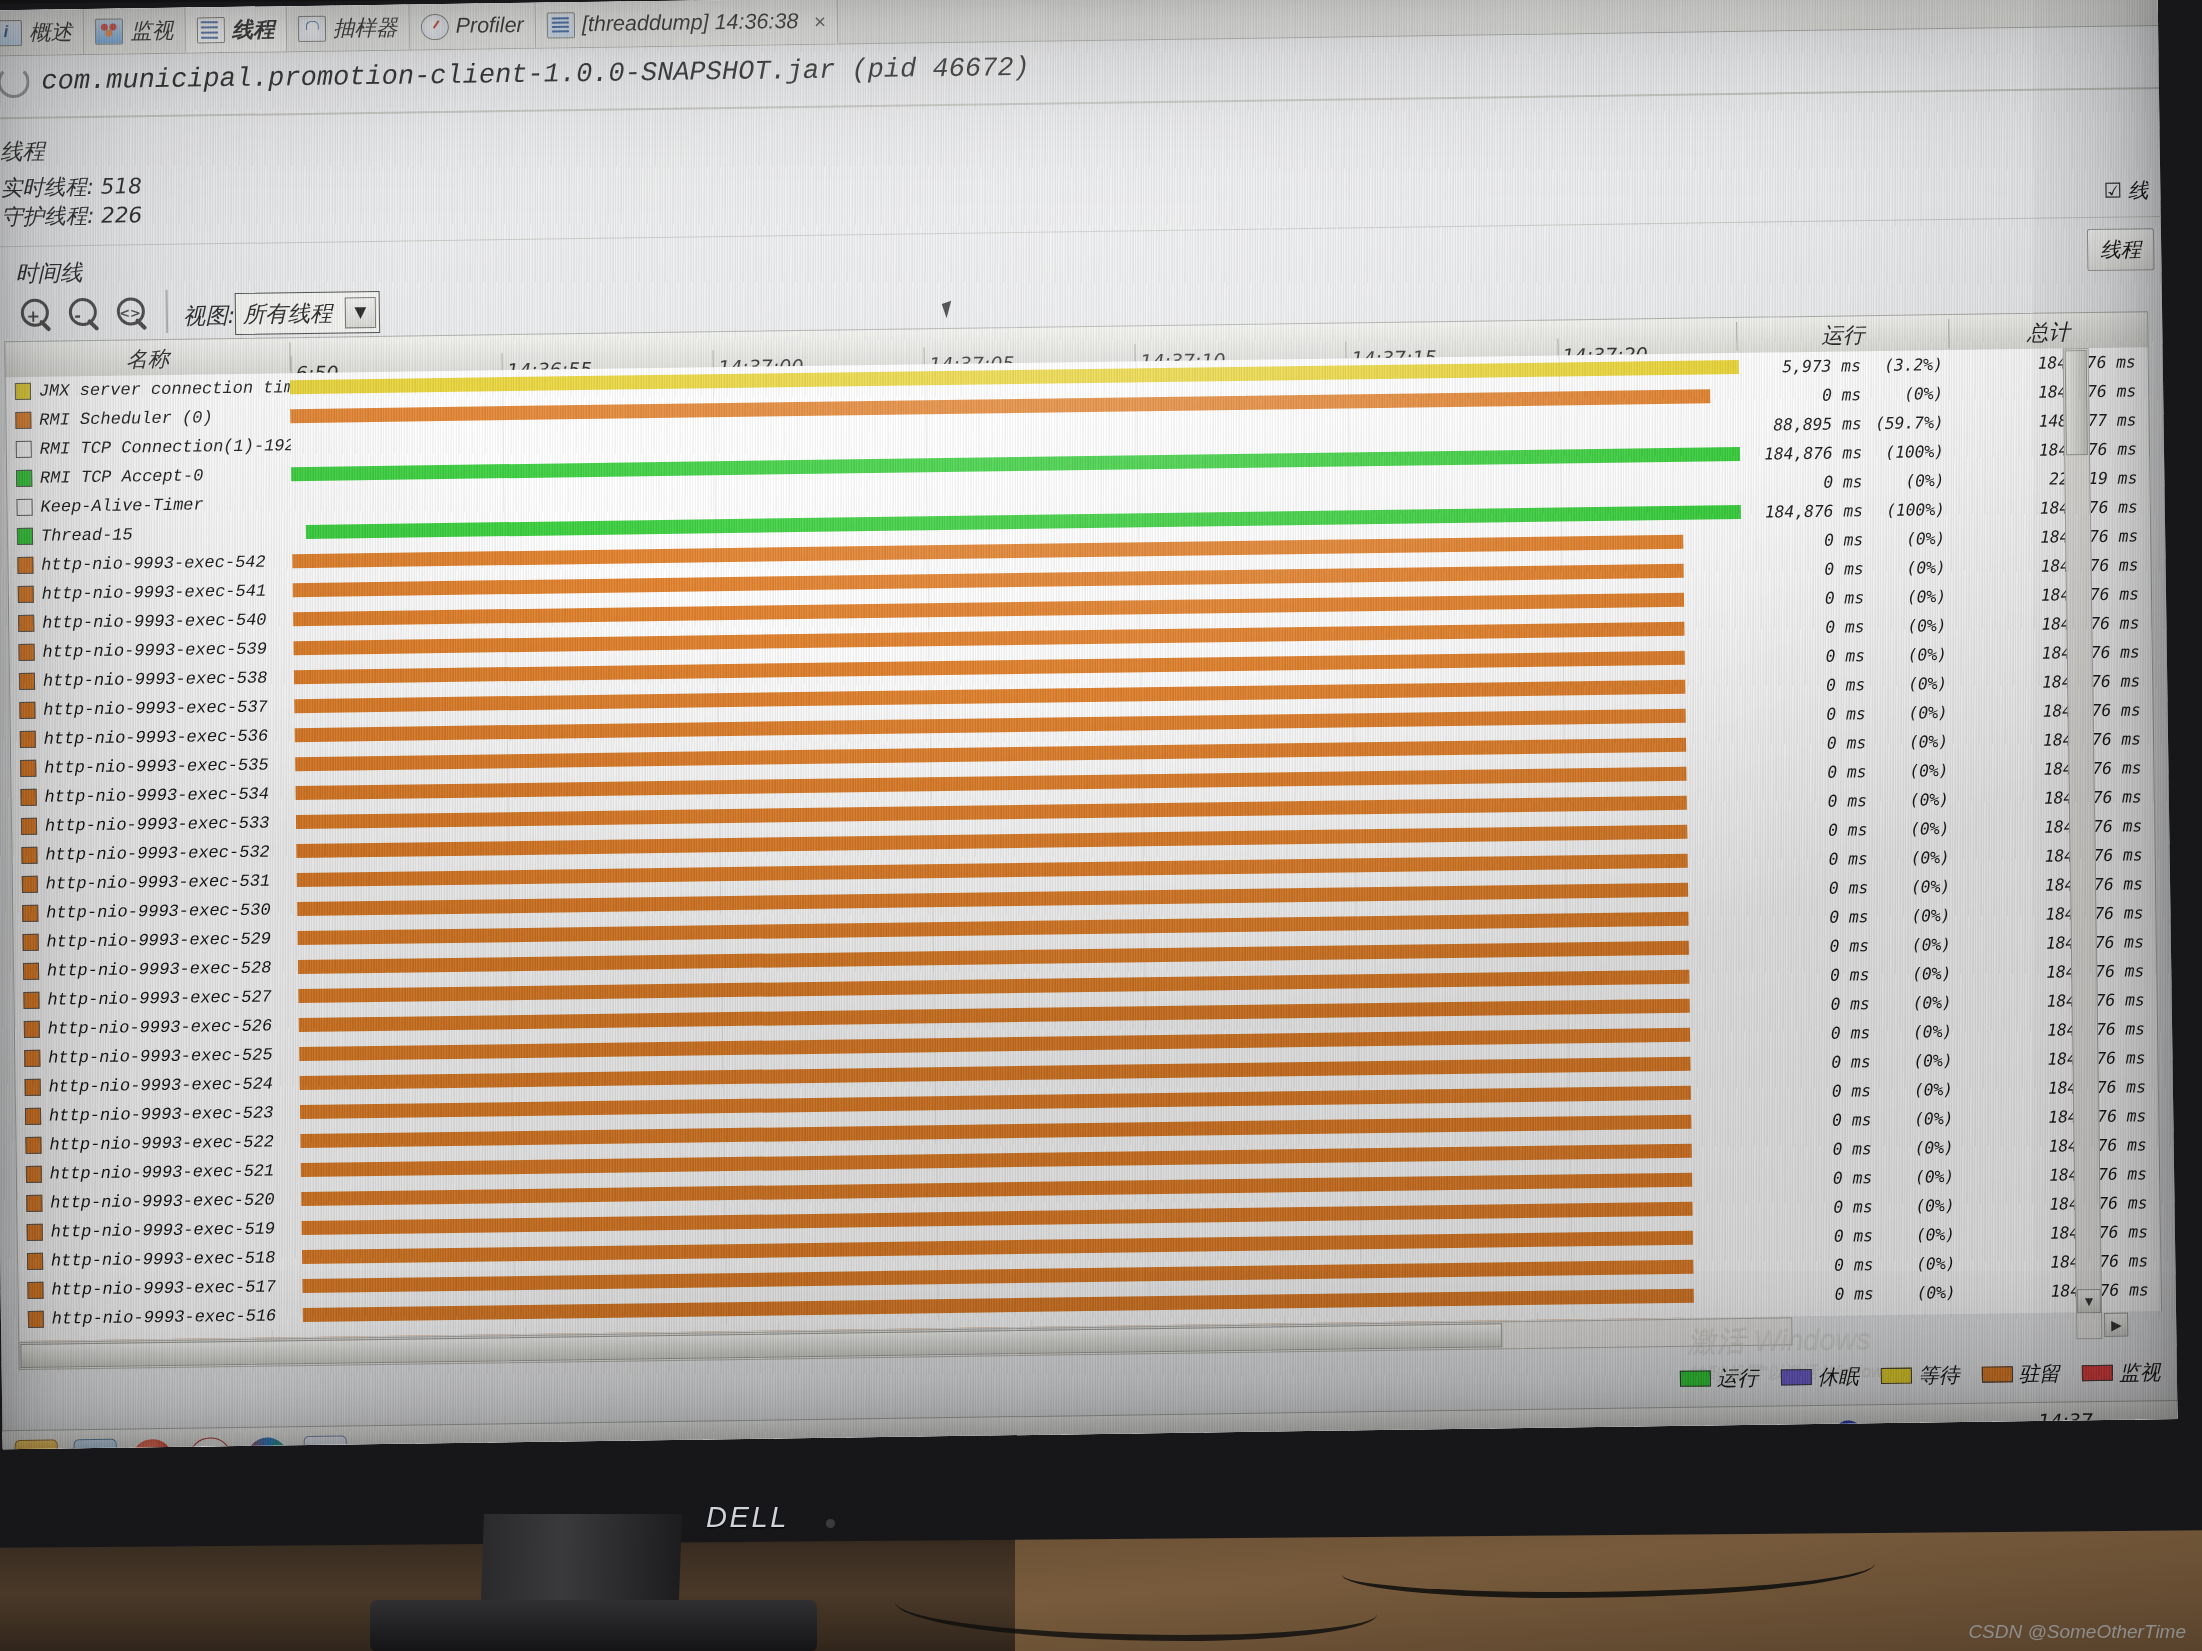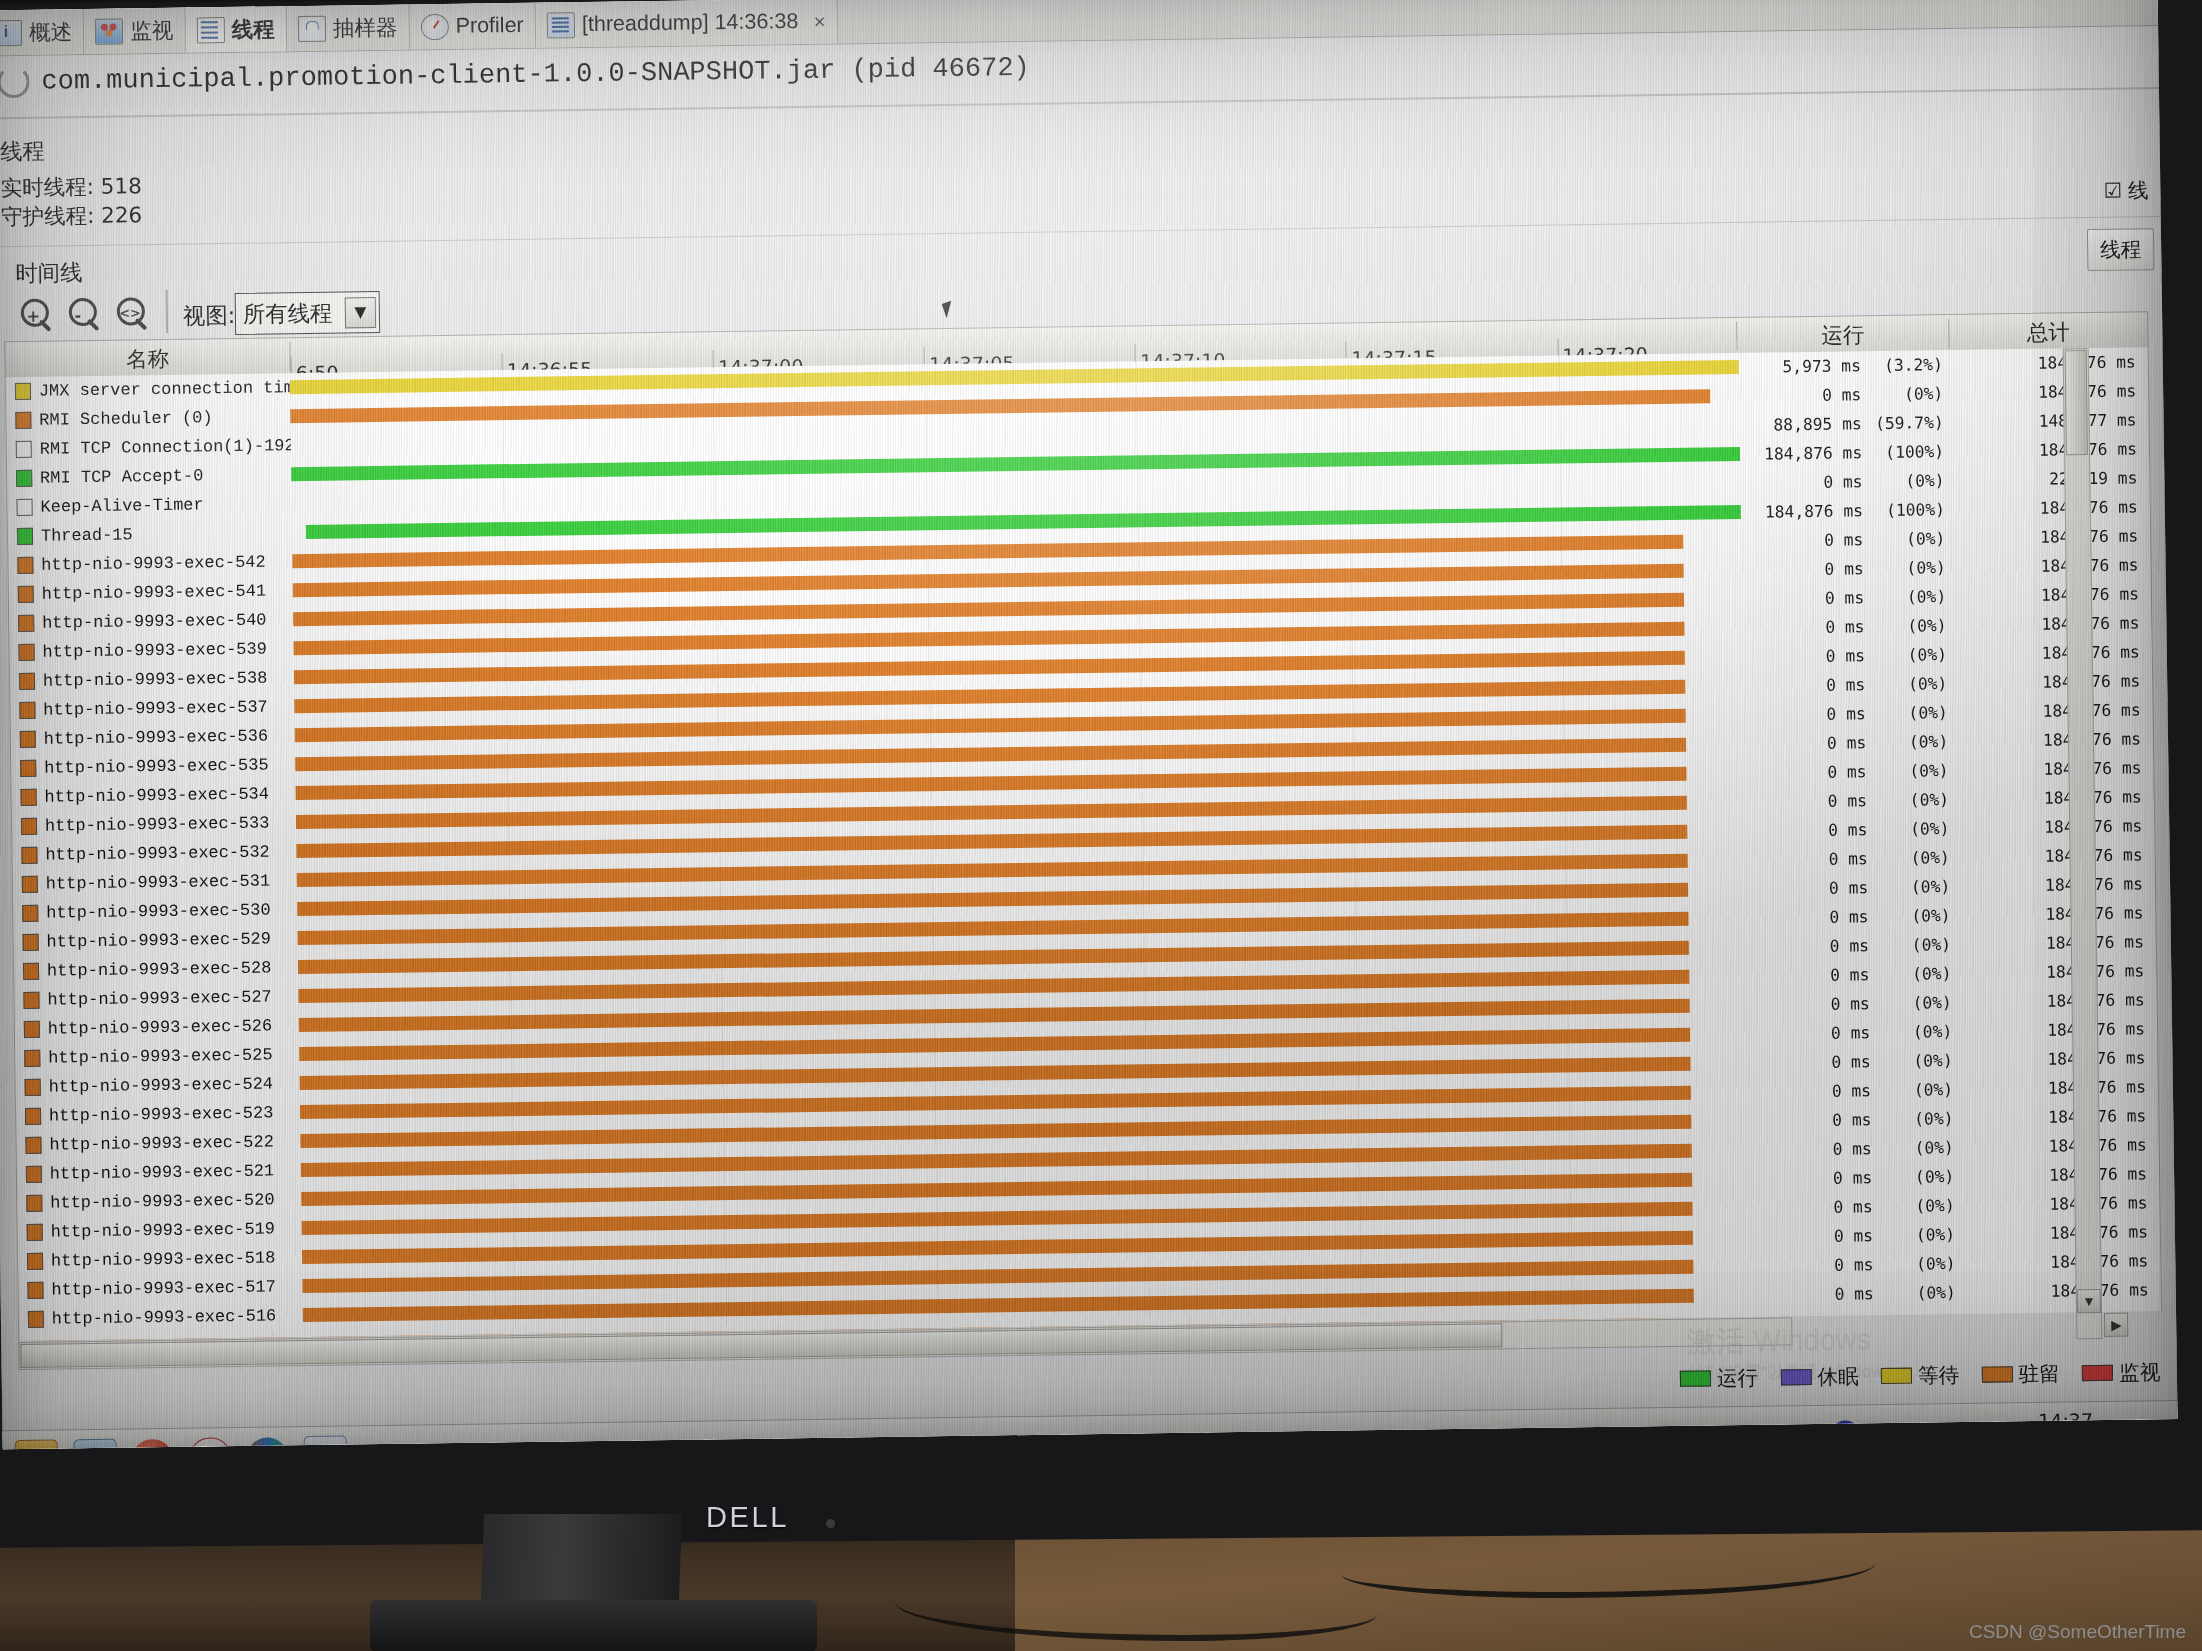--- a/index.html
+++ b/index.html
@@ -1,20 +1,20 @@
 <!DOCTYPE html>
 <html style="font-size:13.8px"><head>
 <meta charset="utf-8">
 <style>
   html,body{margin:0;padding:0;background:#0b0b0d;}
   body{width:2203px;height:1652px;position:relative;overflow:hidden;
        font-family:"Liberation Sans","DejaVu Sans",sans-serif;}
 
   
-  #photo{position:absolute;inset:0;background:#111;}
+  #photo{position:absolute;inset:0;background:#111;font-style:italic;}
   #desk{position:absolute;left:0;top:1463px;width:2203px;height:189px;
         background:linear-gradient(180deg,#15120f 0%,#1d1814 18%,#3a2d21 45%,#4a3928 70%,#30251b 100%);}
   #deskwood{position:absolute;left:1015px;top:1501px;width:1187px;height:151px;
         background:linear-gradient(175deg,#6d5235 0%,#7d5f3e 40%,#5d462e 100%);opacity:.9;}
   #cable{position:absolute;left:1342px;top:1540px;width:533px;height:52px;
         border-bottom:6px solid #0d0d0d;border-radius:0 0 60% 40%;opacity:.85;}
   #cable2{position:absolute;left:895px;top:1575px;width:482px;height:60px;
         border-bottom:6px solid #0d0d0d;border-radius:0 0 40% 60%;opacity:.8;}
 
   #bezel{position:absolute;left:-8.6px;top:-5.2px;width:2220px;height:1544px;

